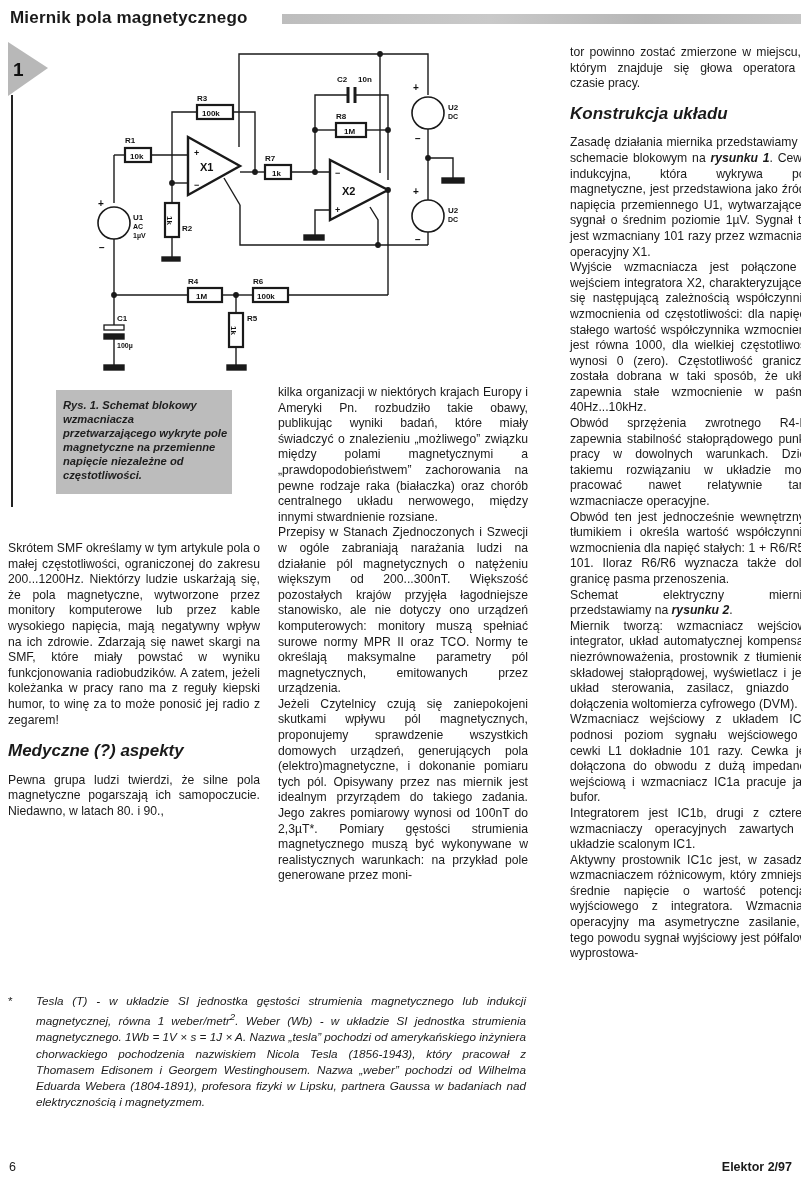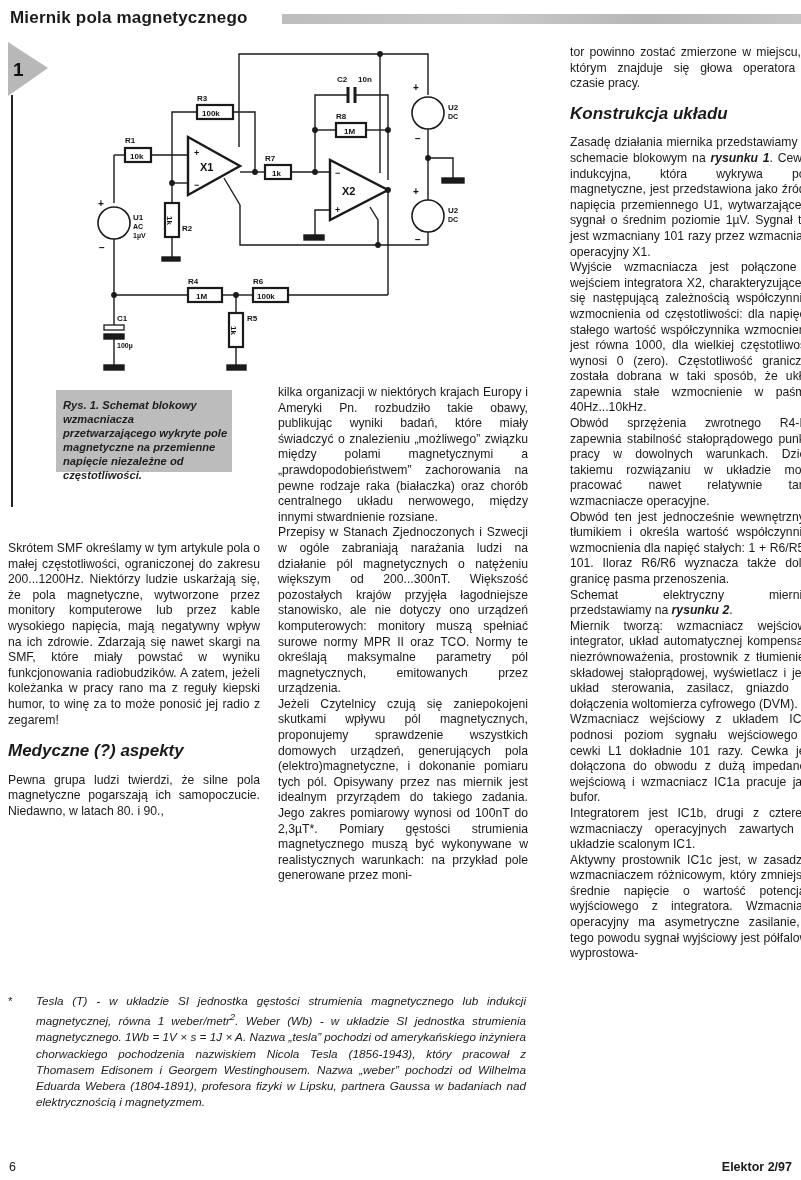--- a/index.html
+++ b/index.html
@@ -2,21 +2,21 @@
 <html><head>
 <meta charset="utf-8">
 <style>
   html, body { margin:0; padding:0; background:#fff; }
   body { width:801px; height:1180px; position:relative; overflow:hidden; font-family:"Liberation Sans", sans-serif; color:#1a1a1a; }
   .title { position:absolute; left:10px; top:8px; font-size:17px; font-weight:bold; letter-spacing:0.2px; }
   .title-bar { position:absolute; left:282px; top:14px; width:519px; height:10px; background:linear-gradient(90deg,#bdbdbd,#c9c9c9 40%,#b7b7b7 70%,#c5c5c5); }
   .fig-badge { position:absolute; left:8px; top:42px; width:40px; height:54px; }
   .fig-line { position:absolute; left:11px; top:95px; width:2px; height:412px; background:#222; }
   .schem { position:absolute; left:90px; top:45px; }
-  .caption { position:absolute; left:56px; top:390px; width:176px; height:82px; background:#bcbcbc; padding:8px 4px 0 7px; box-sizing:border-box; font-size:11.2px; font-weight:bold; font-style:italic; line-height:14.1px; color:#1e1e1e; }
+  .caption { position:absolute; left:56px; top:390px; width:176px; height:104px; background:#bcbcbc; padding:8px 4px 0 7px; box-sizing:border-box; font-size:11.2px; font-weight:bold; font-style:italic; line-height:14.1px; color:#1e1e1e; }
   .col { position:absolute; font-size:12.2px; line-height:15.6px; text-align:justify; }
   .col p { margin:0; }
   .col1 { left:8px; top:522px; width:252px;margin-top:19px; }
   .col2 { left:278px; top:385px; width:250px; }
   .col3 { left:570px; top:45px; width:245px; }
   .h2 { font-size:17px; font-weight:bold; font-style:italic; margin:15px 0 14px 0 !important; text-align:left; }
   .col3 .h2 { margin:14px 0 14px 0 !important; }
   .footnote { position:absolute; left:8px; top:993px; width:518px; font-size:11.7px; line-height:16.2px; font-style:italic; text-align:justify; }
   .footnote .star { position:absolute; left:0; top:0; font-style:normal; }
   .footnote .fn-text { margin-left:28px; }

